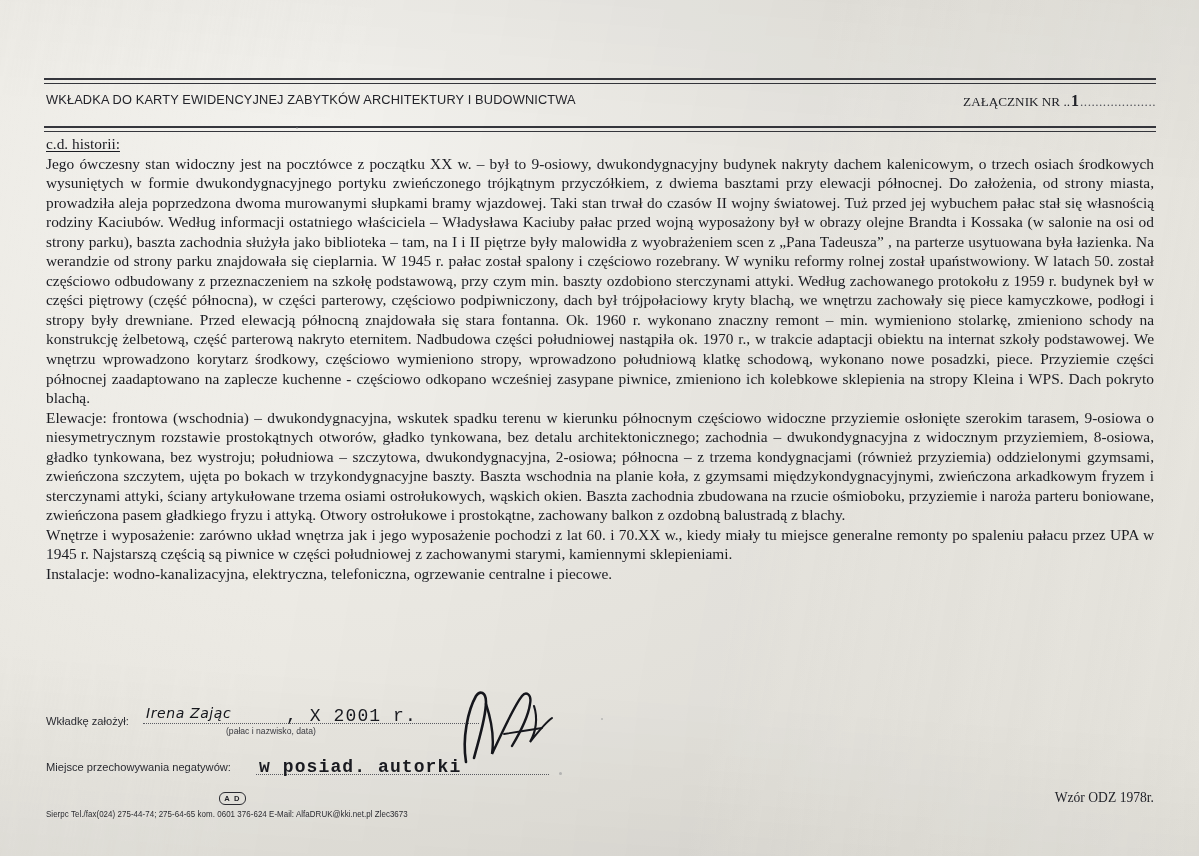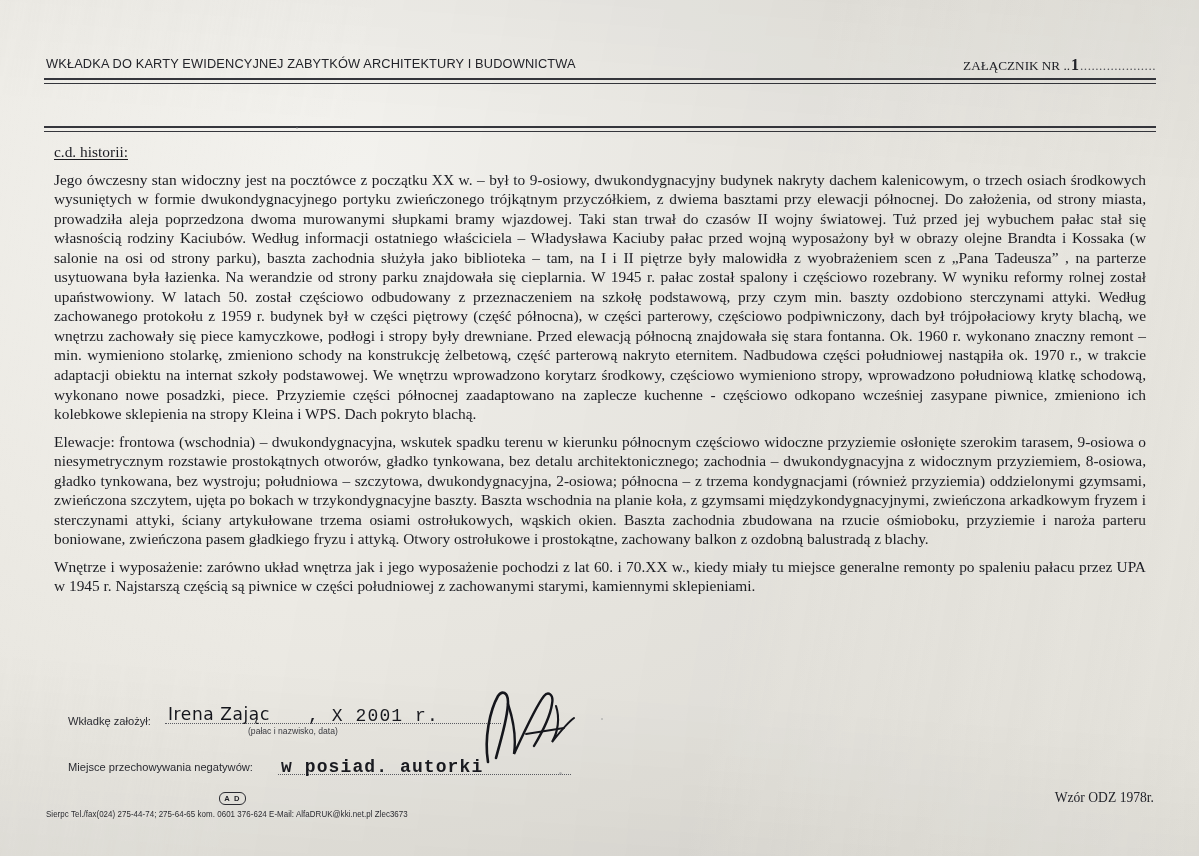--- a/index.html
+++ b/index.html
@@ -42,20 +42,21 @@
     left: 44px;
     top: 56px;
     width: 1112px;
     height: 760px;
   }
 
   
   .hdr-row {
     position: relative;
     height: 24px;
+    margin-top: 36px;
   }
   .hdr-title {
     position: absolute;
     left: 2px;
     top: 0;
     font-size: 13.2px;
     letter-spacing: .15px;
     color: #23242a;
     white-space: nowrap;
     font-family: "Liberation Sans", sans-serif;
@@ -143,54 +144,54 @@
     top: 78px;
     width: 1108px;
     font-family: "Liberation Serif", serif;
     font-size: 15.4px;
     line-height: 19.55px;
     color: #1b1c22;
     text-align: justify;
     text-justify: inter-word;
   }
   #body-text p {
-    margin: 8px;
+    margin: 0;
     text-indent: 0;
   }
   .sec-head {
     text-decoration: underline;
     text-underline-offset: 2px;
   }
   .b { font-weight: normal; }
 
   
   #sig-block {
     position: absolute;
     left: 2px;
     top: 648px;
     width: 1108px;
     height: 84px;
-    margin-left: 22px;
   }
   .sig-line {
     position: absolute;
     left: 0;
     font-family: "Liberation Sans", sans-serif;
     font-size: 11.6px;
     color: #2a2b31;
     white-space: nowrap;
     transform: scaleX(.96);
     transform-origin: left center;
   }
   #sig-row-1 { top: 10px; }
   #sig-row-2 { top: 56px; }
 
   .fill-hand {
     font-family: "DejaVu Sans", sans-serif;
-    font-size: 17px;
+    font-size: 14px;
+    font-style: italic;
     color: #14151b;
     letter-spacing: .6px;
     transform: rotate(-2deg) skewX(-9px);
     display: inline-block;
   }
   .fill-type {
     font-family: "Liberation Mono", monospace;
     font-size: 18px;
     letter-spacing: 1.1px;
     color: #1a1b21;
@@ -328,20 +329,21 @@
         <span class="sec-head">c.d. historii:</span>
       </p>
 
       <p>Jego ówczesny stan widoczny jest na pocztówce z początku XX w. – był to 9-osiowy, dwukondygnacyjny budynek nakryty dachem kalenicowym, o trzech osiach środkowych wysuniętych w formie dwukondygnacyjnego portyku zwieńczonego trójkątnym przyczółkiem, z dwiema basztami przy elewacji północnej. Do założenia, od strony miasta,  prowadziła aleja poprzedzona dwoma murowanymi słupkami bramy wjazdowej. Taki stan trwał do czasów II wojny światowej.  Tuż przed jej wybuchem pałac stał się własnością rodziny Kaciubów. Według informacji ostatniego właściciela – Władysława Kaciuby  pałac przed wojną wyposażony był w obrazy olejne Brandta i Kossaka (w salonie na osi od strony parku), baszta zachodnia służyła jako biblioteka – tam, na I i II piętrze  były malowidła z wyobrażeniem scen z „Pana Tadeusza” , na parterze usytuowana była łazienka. Na werandzie od strony parku znajdowała się cieplarnia. W 1945 r. pałac został spalony i częściowo rozebrany. W wyniku reformy rolnej został upaństwowiony. W latach 50. został częściowo odbudowany z przeznaczeniem na szkołę podstawową, przy czym min. baszty ozdobiono sterczynami attyki. Według zachowanego protokołu z 1959 r. budynek był w części piętrowy (część północna), w części parterowy, częściowo podpiwniczony, dach był trójpołaciowy kryty blachą, we wnętrzu zachowały się piece kamyczkowe, podłogi i stropy były drewniane. Przed elewacją północną znajdowała się stara fontanna.  Ok. 1960 r. wykonano znaczny remont – min. wymieniono stolarkę, zmieniono schody na konstrukcję żelbetową, część parterową nakryto eternitem. Nadbudowa części południowej nastąpiła ok. 1970 r., w trakcie adaptacji obiektu na internat szkoły podstawowej.  We wnętrzu wprowadzono korytarz środkowy, częściowo wymieniono stropy, wprowadzono południową klatkę schodową, wykonano nowe posadzki, piece. Przyziemie części północnej zaadaptowano na zaplecze kuchenne - częściowo odkopano wcześniej zasypane piwnice, zmieniono ich kolebkowe sklepienia na stropy Kleina i WPS. Dach pokryto blachą.</p>
 
 
       <p><span class="b">Elewacje</span><span>: frontowa (wschodnia)  – dwukondygnacyjna, wskutek spadku terenu w kierunku północnym częściowo  widoczne przyziemie osłonięte szerokim tarasem, 9-osiowa o niesymetrycznym rozstawie prostokątnych otworów, gładko tynkowana, bez detalu architektonicznego; zachodnia – dwukondygnacyjna z widocznym przyziemiem, 8-osiowa, gładko tynkowana, bez wystroju; południowa – szczytowa,  dwukondygnacyjna, 2-osiowa; północna – z trzema kondygnacjami  (również  przyziemia) oddzielonymi gzymsami, zwieńczona szczytem, ujęta po bokach w trzykondygnacyjne baszty. Baszta wschodnia na planie koła, z gzymsami międzykondygnacyjnymi, zwieńczona arkadkowym fryzem i sterczynami attyki, ściany artykułowane trzema osiami ostrołukowych, wąskich okien.  Baszta zachodnia zbudowana na rzucie ośmioboku, przyziemie i naroża parteru boniowane, zwieńczona pasem gładkiego fryzu i attyką. Otwory ostrołukowe i prostokątne,  zachowany balkon z ozdobną balustradą z blachy.</span></p>
 
       <p><span class="b">Wnętrze i wyposażenie:</span><span> zarówno układ wnętrza jak i jego wyposażenie pochodzi z lat 60. i 70.XX w., kiedy miały tu miejsce generalne remonty po spaleniu pałacu przez UPA w 1945 r.  Najstarszą częścią są piwnice w części południowej z zachowanymi starymi, kamiennymi sklepieniami.</span></p>
 
+      <p><span class="b">Instalacje:</span><span>  wodno-kanalizacyjna, elektryczna, telefoniczna, ogrzewanie centralne i piecowe.</span></p>
 
     </div>
 
     <div id="sig-block">
 
       <div class="sig-line" id="sig-row-1">Wkładkę założył:</div>
 
       <div id="dot-rule-1"></div>
 
       <div id="hand-name">

